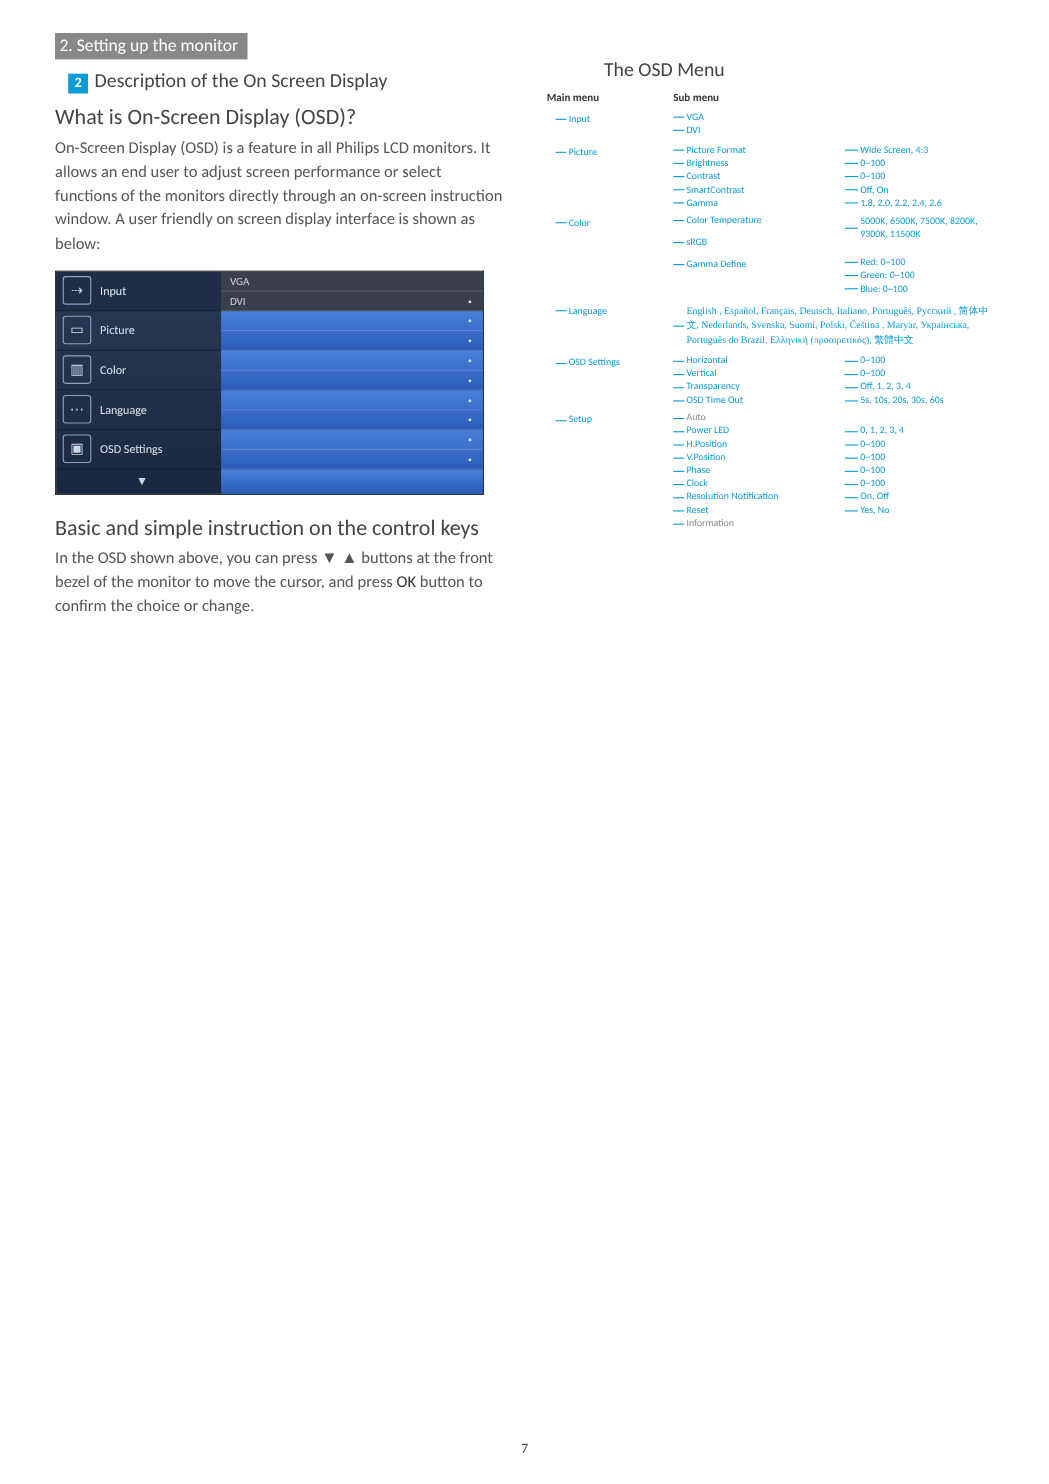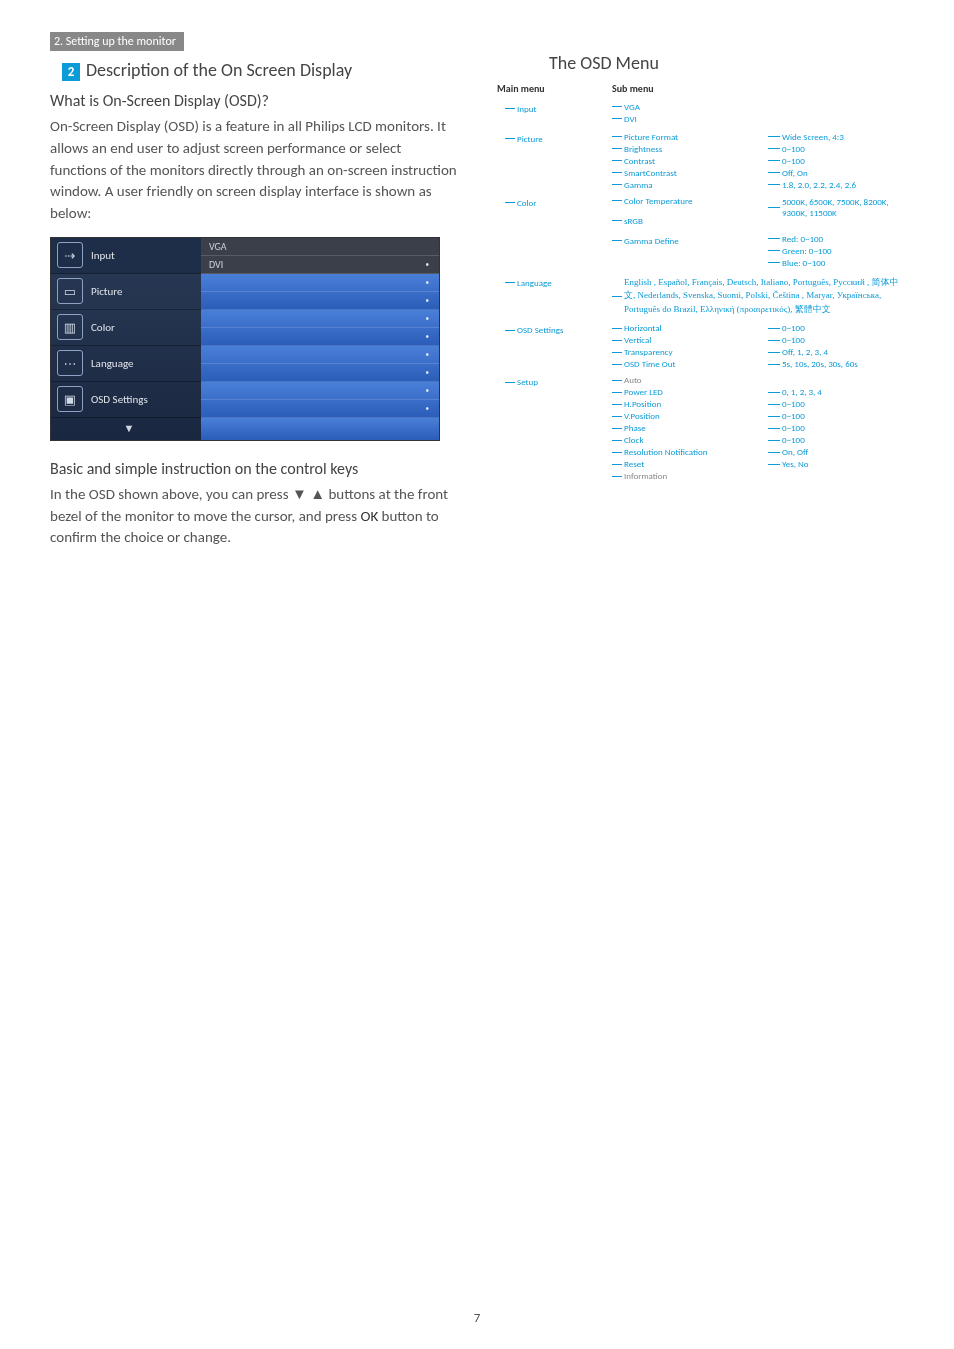--- a/index.html
+++ b/index.html
@@ -17,21 +17,21 @@
     display: flex;
     gap: 40px;
   }
   .col {
     flex: 1;
   }
   .section-tag {
     display: inline-block;
     background: #888;
     color: #fff;
-    font-size: 12px;
+    font-size: 16px;
     padding: 2px 8px 3px 4px;
     margin-bottom: 8px;
   }
   .num-box {
     display: inline-block;
     background: #0b9bd7;
     color: #fff;
     font-size: 13px;
     width: 18px;
     height: 18px;
@@ -41,21 +41,21 @@
     font-weight: bold;
   }
   h2.title {
     font-size: 18px;
     font-weight: 400;
     color: #444;
     margin-bottom: 10px;
     padding-left: 12px;
   }
   h3.sub {
-    font-size: 16px;
+    font-size: 20px;
     font-weight: 400;
     color: #444;
     margin: 8px 0 6px 0;
   }
   p.body {
     font-size: 15px;
     color: #555;
     line-height: 1.45;
     font-weight: 300;
     margin-bottom: 12px;

